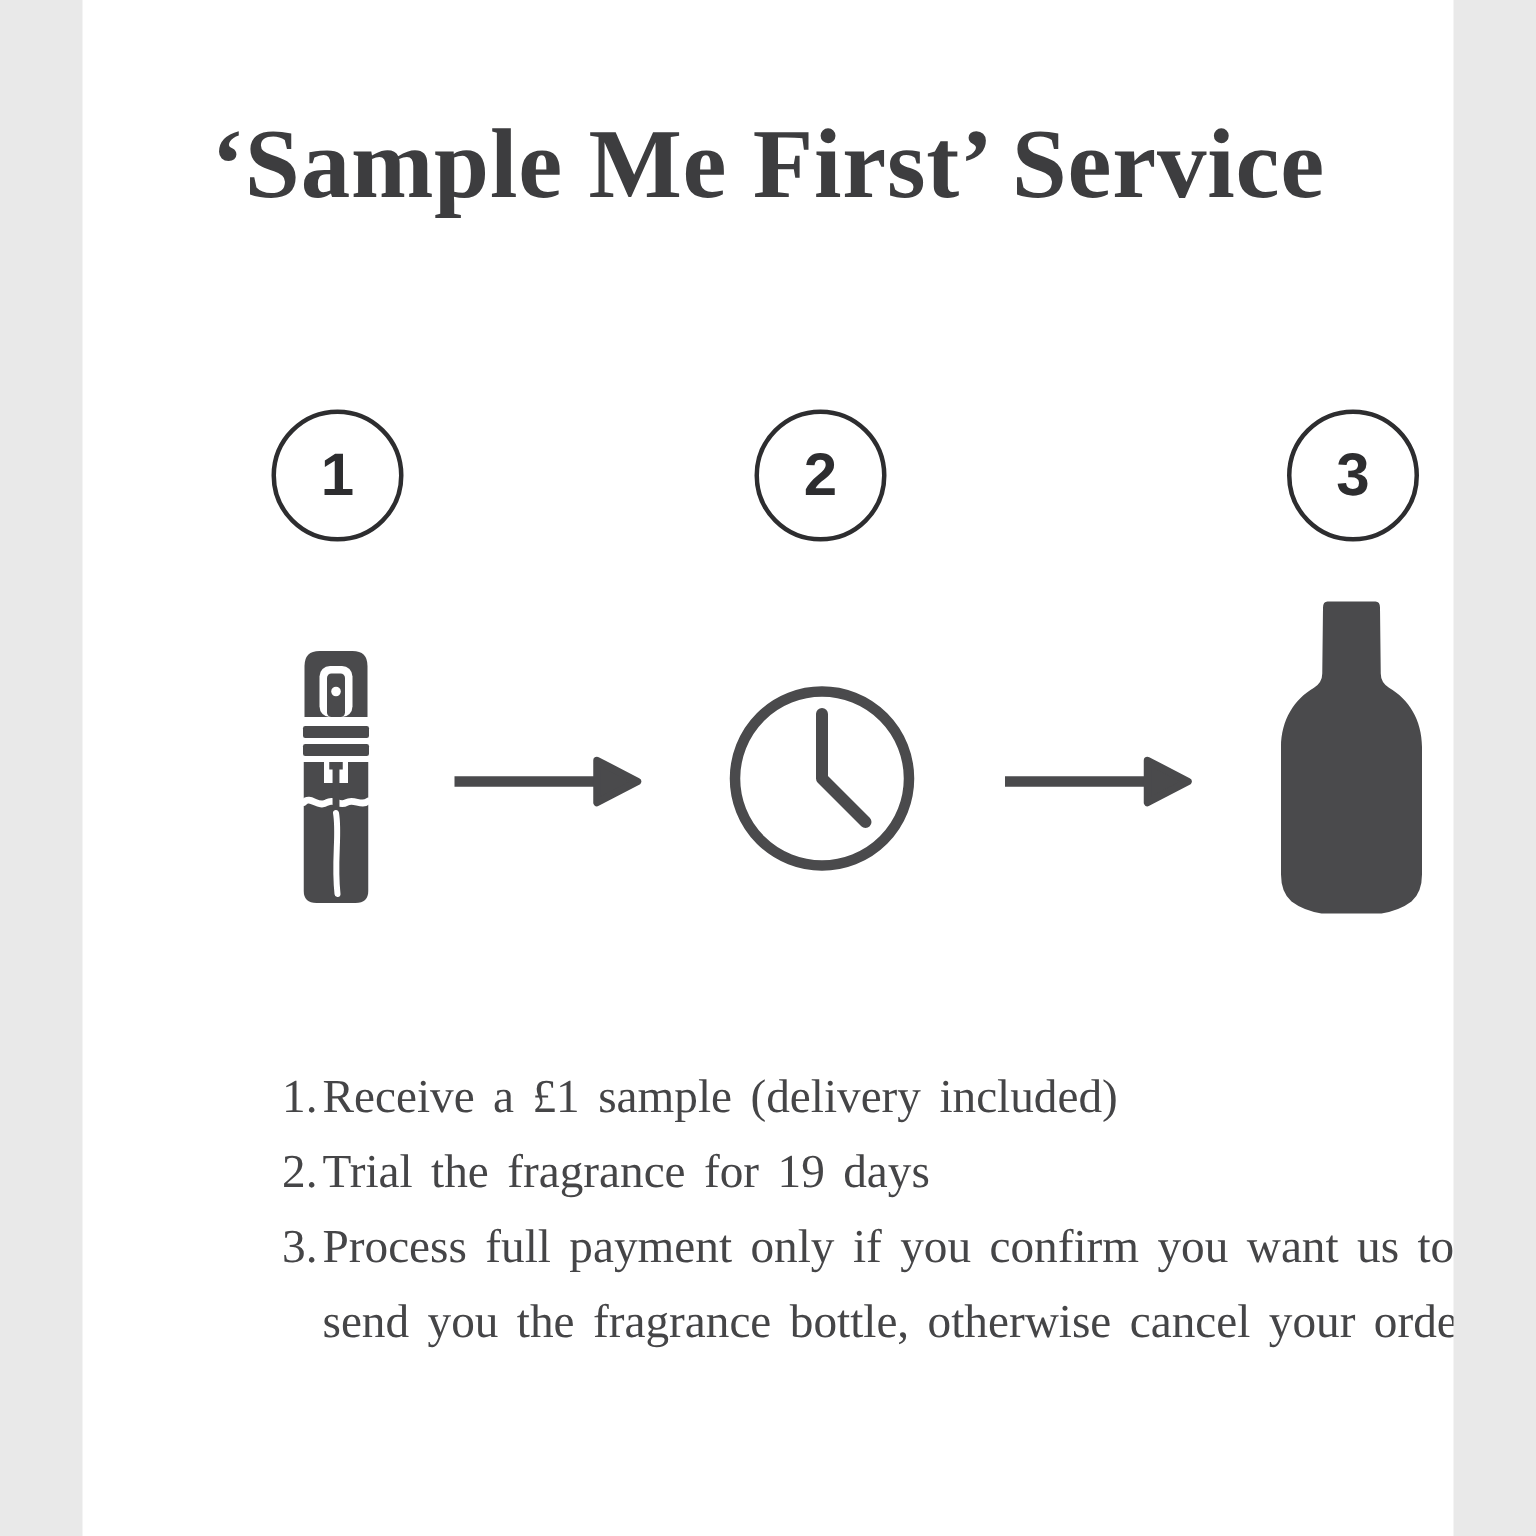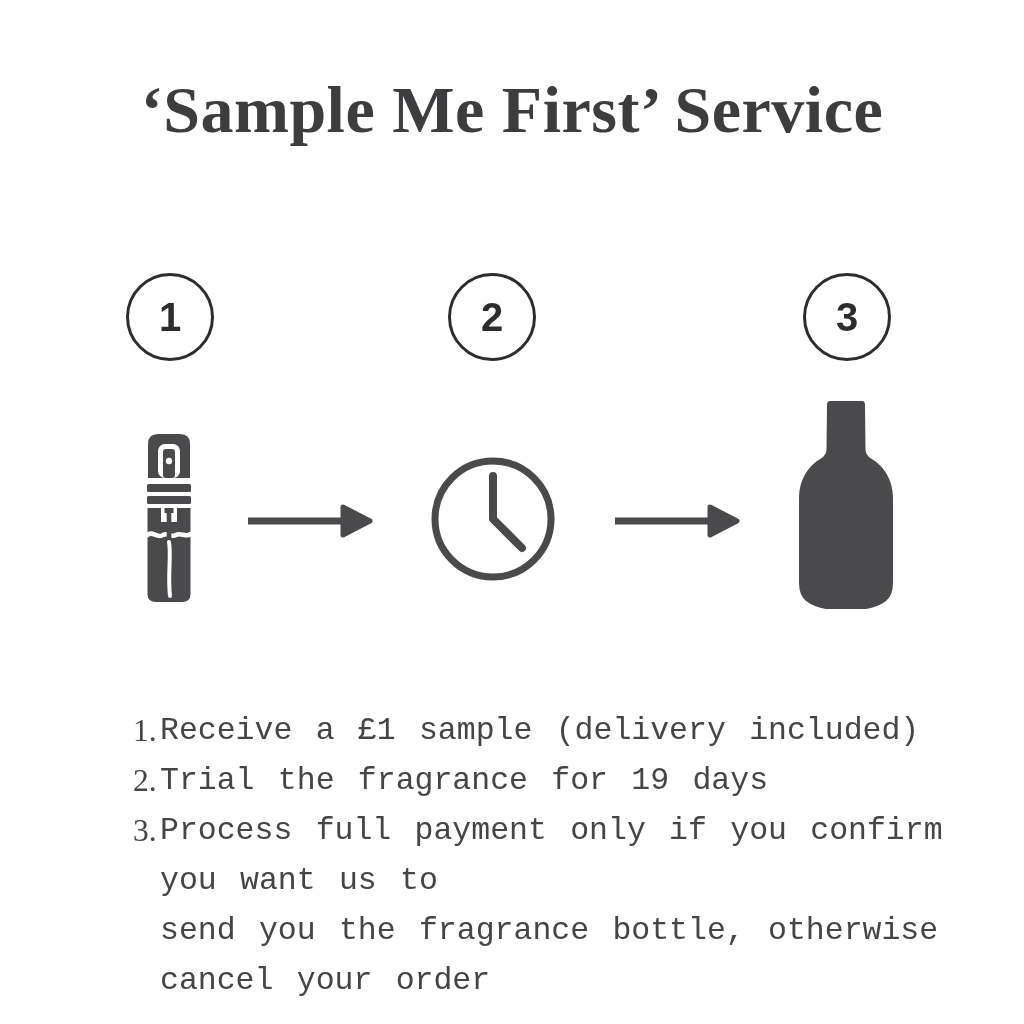--- a/index.html
+++ b/index.html
@@ -6,21 +6,21 @@
     --background:#ffffff;
     --title-text:#3d3d3f;
     --body-text:#454547;
     --outline:#2d2d2f;
     --icon-fill:#4a4a4c;
   }
   *{margin:0;padding:0;box-sizing:border-box;}
   html,body{background:#e9e9e9;}
   .canvas{
     position:relative;
-    width:1024px;height:1024px;
+    width:914px;height:1024px;
     margin:0 auto;
     background:var(--background);
     font-family:"Liberation Serif", serif;
     overflow:hidden;
   }
   .title{
     position:absolute;
     left:0;right:0;top:72px;
     text-align:center;
     font-size:66px;
@@ -62,21 +62,20 @@
     font-size:31.5px;
     line-height:50px;
     word-spacing:0.14em;
   }
   .instruction .num{
     flex:0 0 27px;
   }
   .instruction .txt{
     flex:1 1 auto;
     white-space:pre-line;
-    font-family:Liberation Mono, monospace;
   }
 </style>
 </head>
 <body>
 
 <div class="canvas">
 
   <h1 class="title">‘Sample Me First’ Service</h1>
 
   <div class="badge badge-1">

